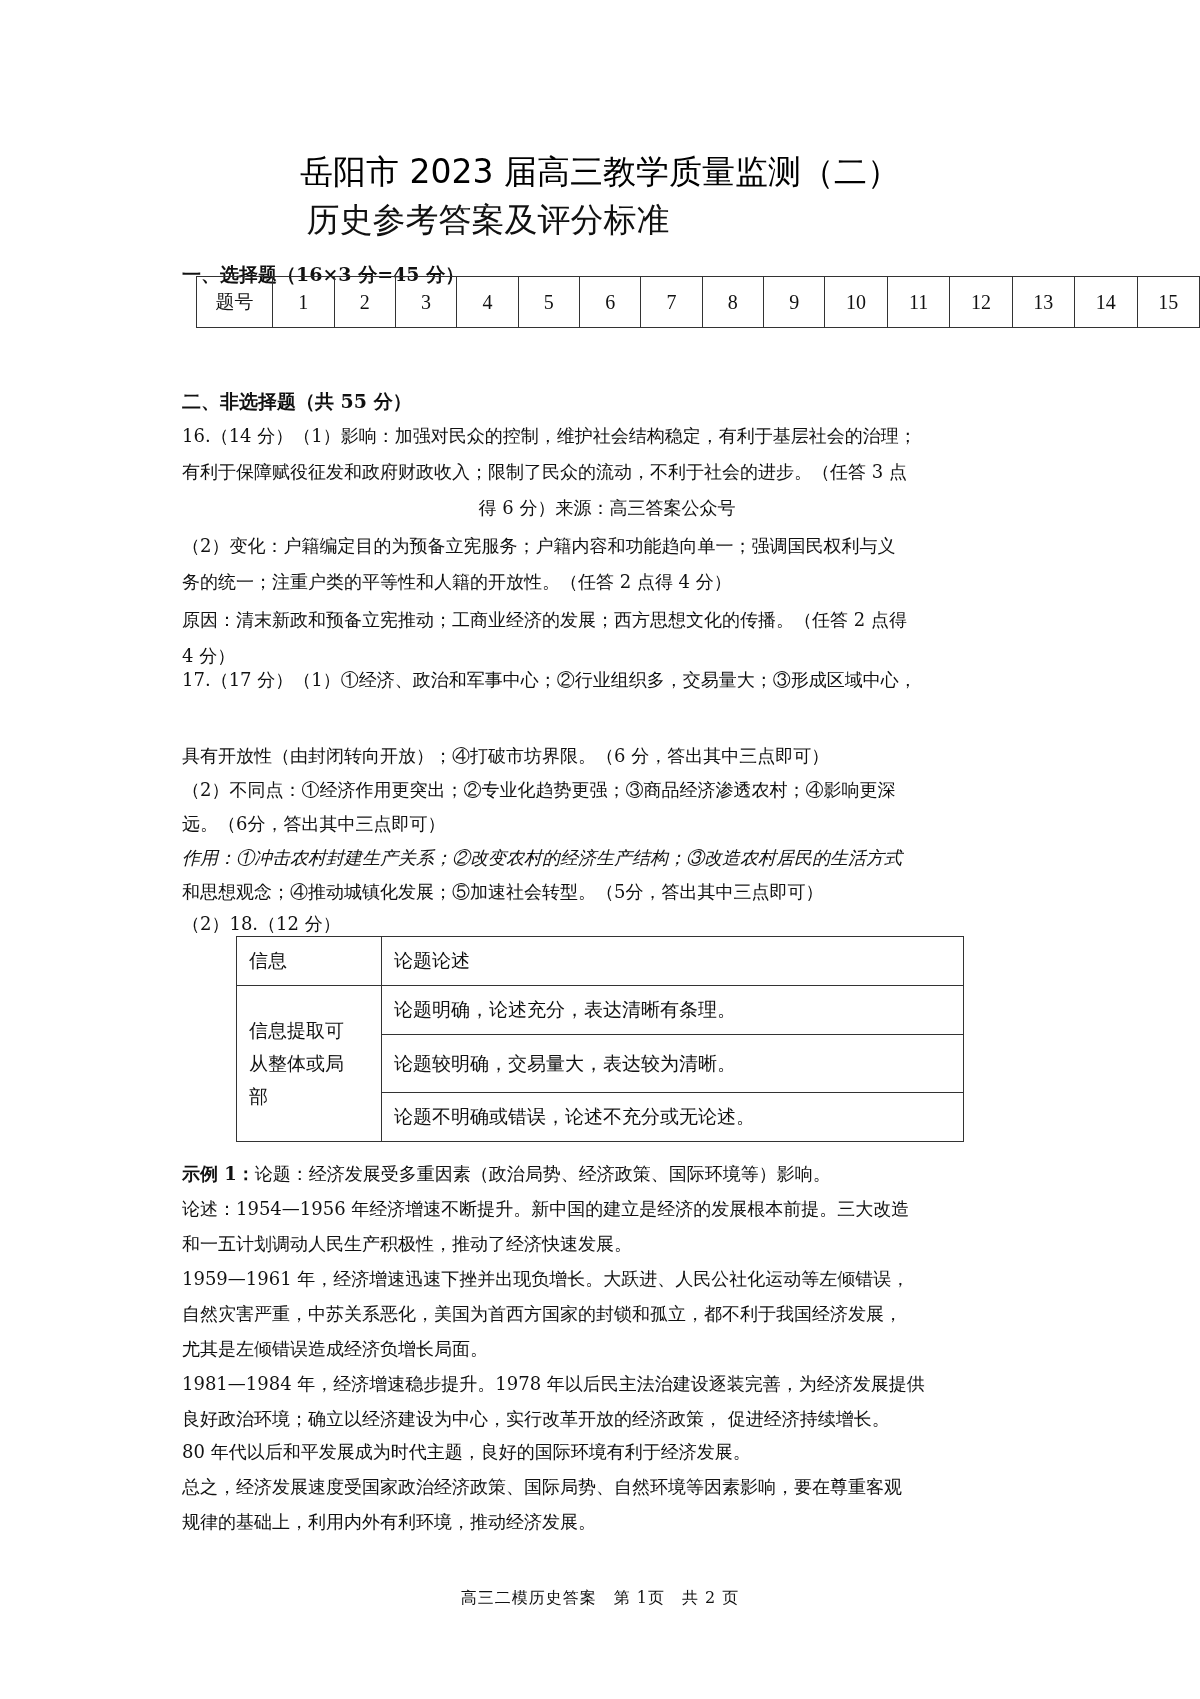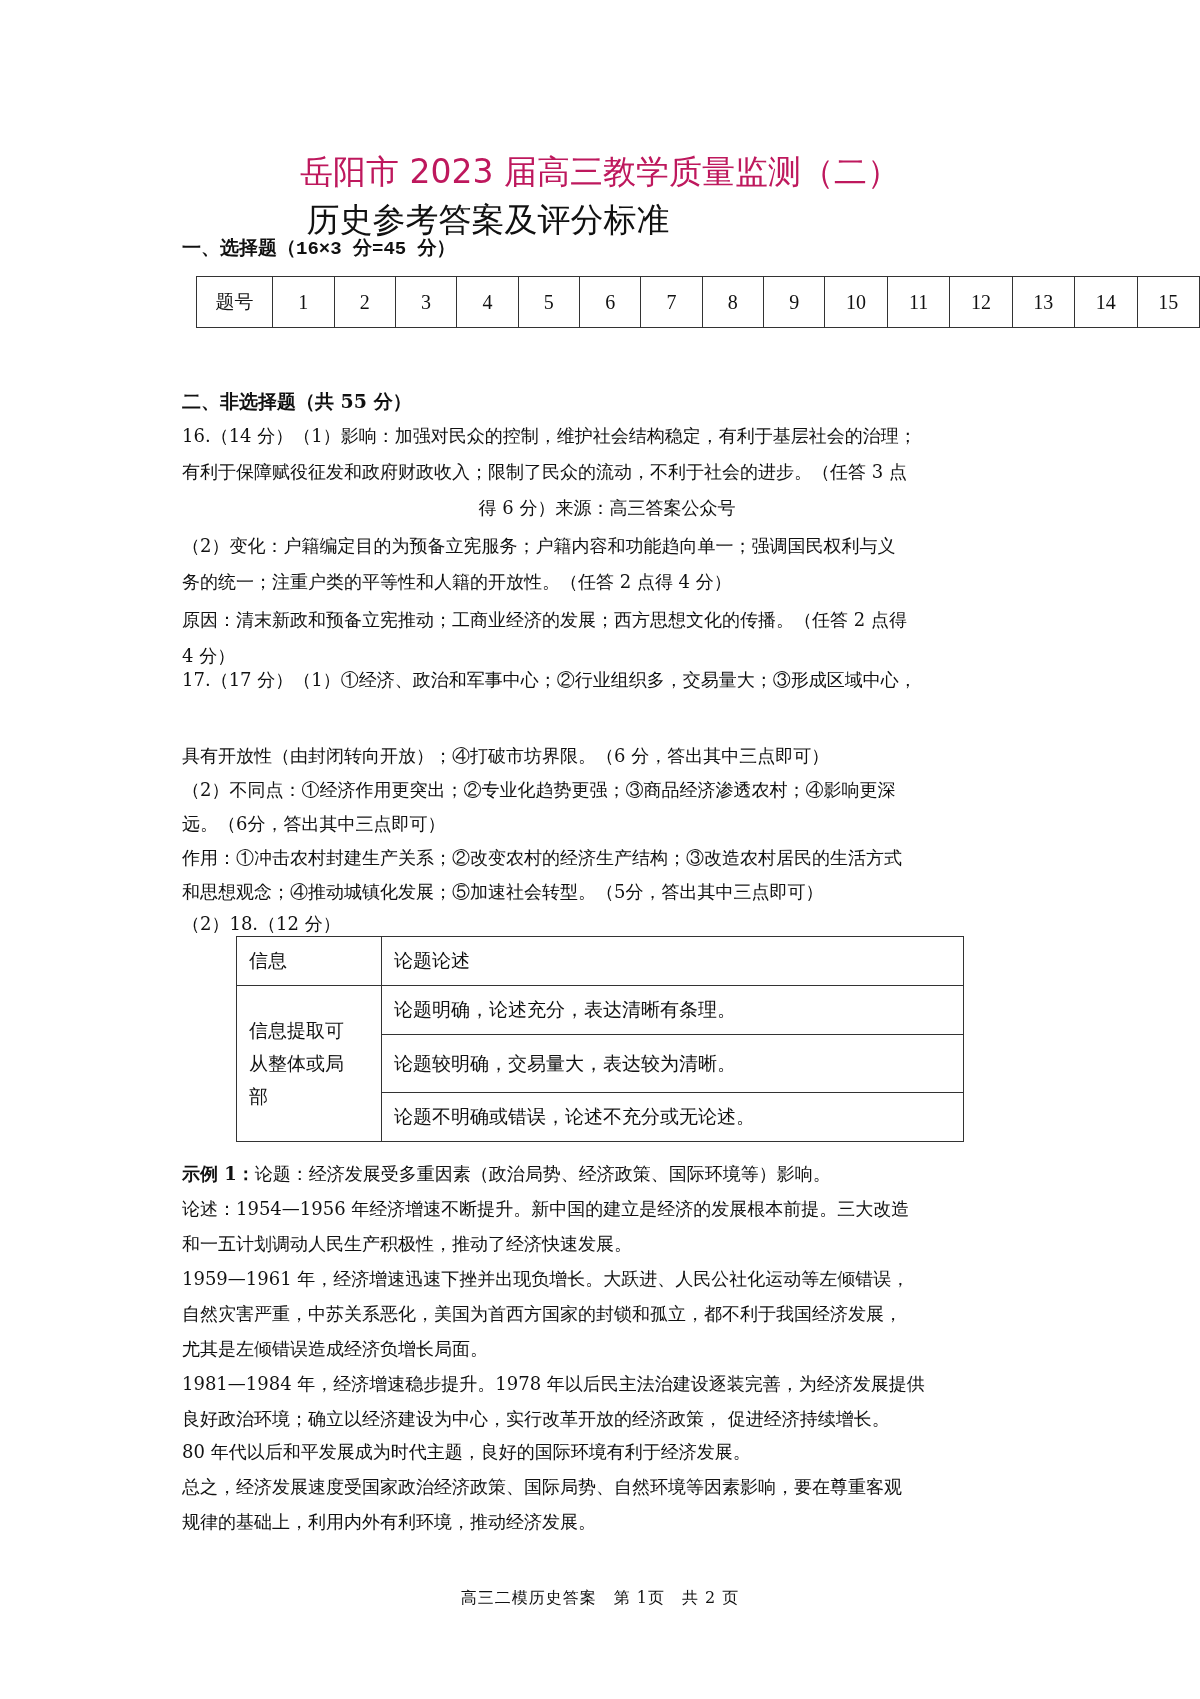--- a/index.html
+++ b/index.html
@@ -1,20 +1,20 @@
 <!DOCTYPE html>
 <html><head>
 <meta charset="utf-8">
 <style>
   html, body { margin: 0; padding: 0; background: #ffffff; }
   body { width: 1200px; height: 1699px; position: relative; overflow: hidden;
          font-family: "DejaVu Serif", "Liberation Serif", serif; color: #111; }
   .abs { position: absolute; }
   .title1 { left: 0; width: 1200px; top: 150px; text-align: center;
-            font-family: "DejaVu Sans", "Liberation Sans", sans-serif; font-size: 33px; line-height: 44px; color: #be185d; }
+            font-family: "DejaVu Sans", "Liberation Sans", sans-serif; font-size: 33px; line-height: 44px; color: #000000; }
   .title2 { left: 0; width: 976px; top: 198px; text-align: center;
             font-family: "DejaVu Sans", "Liberation Sans", sans-serif; font-size: 33px; line-height: 44px; color: #111; }
   .h-sec { font-weight: bold; font-size: 19px; line-height: 26px; font-family: "DejaVu Serif", serif; }
   .p { left: 182px; width: 850px; font-size: 18px; line-height: 31px; white-space: nowrap; }
   table.ans { position: absolute; left: 196px; top: 276px; border-collapse: collapse; }
   table.ans td { border: 1.5px solid #333; height: 34px; padding: 8px; text-align: center;
                  font-size: 20px; width: 48.5px; font-family: "Liberation Serif", "DejaVu Serif", serif; }
   table.ans td.lbl { width: 64px; font-family: "DejaVu Sans", sans-serif; font-size: 19px; }
   table.rub { position: absolute; left: 236px; top: 936px; border-collapse: collapse; width: 728px; }
   table.rub td { border: 1.5px solid #333; padding: 0 0 0 12px; font-size: 19px; vertical-align: middle; }
@@ -26,21 +26,21 @@
   .info-lines span { display: block; line-height: 33px; }
   .footer { left: 0; width: 1200px; top: 1588px; text-align: center; font-size: 16px; letter-spacing: 1px; }
   .bold { font-weight: bold; }
 </style>
 </head>
 <body>
 
 <div class="abs title1">岳阳市 2023 届高三教学质量监测（二）</div>
 <div class="abs title2">历史参考答案及评分标准</div>
 
-<div class="abs h-sec" style="left:182px; top:236px;font-family:Liberation Mono, monospace;">一、选择题（16×3 分=45 分）</div>
+<div class="abs h-sec" style="left:182px; top:261px;">一、选择题（16×3 分=45 分）</div>
 
 <table class="ans">
   <tbody>
       <tr>
     <td class="lbl">题号</td>
     <td>1</td>
     <td>2</td>
     <td>3</td>
     <td>4</td>
     <td>5</td>
@@ -65,21 +65,21 @@
 <div class="abs p" style="top:492px;text-align:center;">得 6 分）来源：高三答案公众号</div>
 <div class="abs p" style="top:530px;">（2）变化：户籍编定目的为预备立宪服务；户籍内容和功能趋向单一；强调国民权利与义</div>
 <div class="abs p" style="top:566px;">务的统一；注重户类的平等性和人籍的开放性。（任答 2 点得 4 分）</div>
 <div class="abs p" style="top:604px;">原因：清末新政和预备立宪推动；工商业经济的发展；西方思想文化的传播。（任答 2 点得</div>
 <div class="abs p" style="top:640px;">4 分）</div>
 
 <div class="abs p" style="top:664px;"> 17.（17 分）（1）①经济、政治和军事中心；②行业组织多，交易量大；③形成区域中心，</div>
 <div class="abs p" style="top:740px;"> 具有开放性（由封闭转向开放）；④打破市坊界限。（6 分，答出其中三点即可）</div>
 <div class="abs p" style="top:774px;">（2）不同点：①经济作用更突出；②专业化趋势更强；③商品经济渗透农村；④影响更深</div>
 <div class="abs p" style="top:808px;">远。（6分，答出其中三点即可）</div>
-<div class="abs p" style="top:842px;">作用：①冲击农村封建生产关系；②改变农村的经济生产结构；③改造农村居民的生活方式</div>
+<div class="abs p" style="top:842px;font-style:italic;">作用：①冲击农村封建生产关系；②改变农村的经济生产结构；③改造农村居民的生活方式</div>
 <div class="abs p" style="top:876px;">和思想观念；④推动城镇化发展；⑤加速社会转型。（5分，答出其中三点即可）</div>
 <div class="abs p" style="top:908px;">（2）18.（12 分）</div>
 
 <table class="rub">
   <tbody>
       <tr class="r-head">
     <td class="c1">信息</td>
     <td>论题论述</td>
   </tr>
   <tr class="r1">

